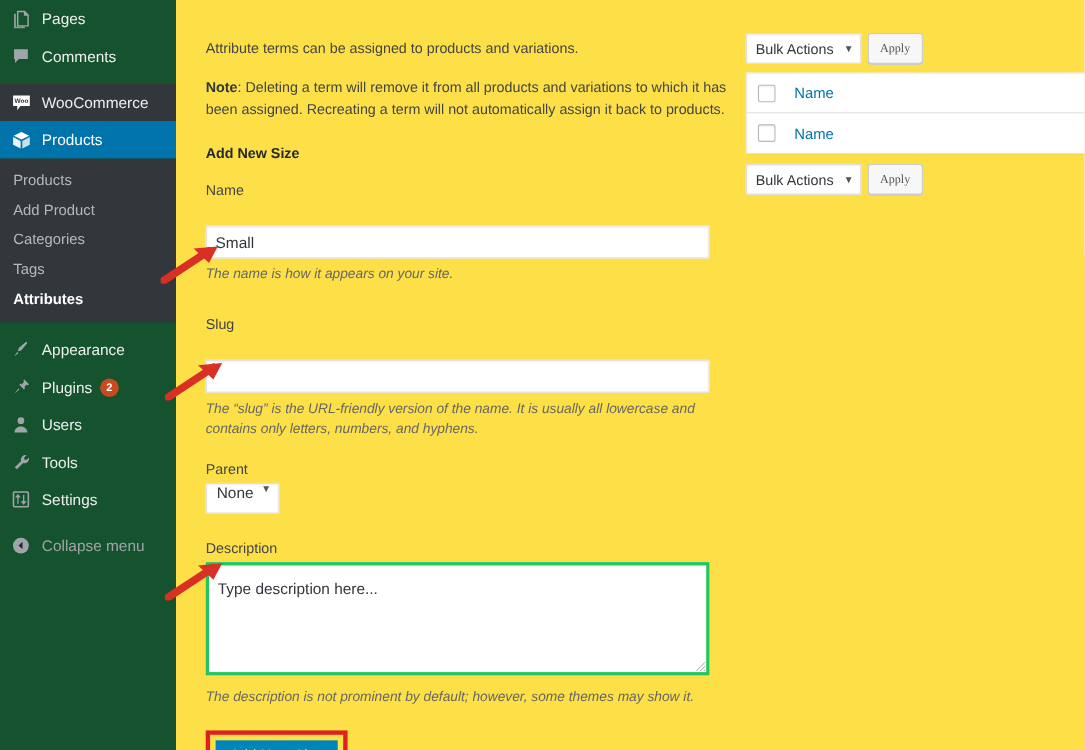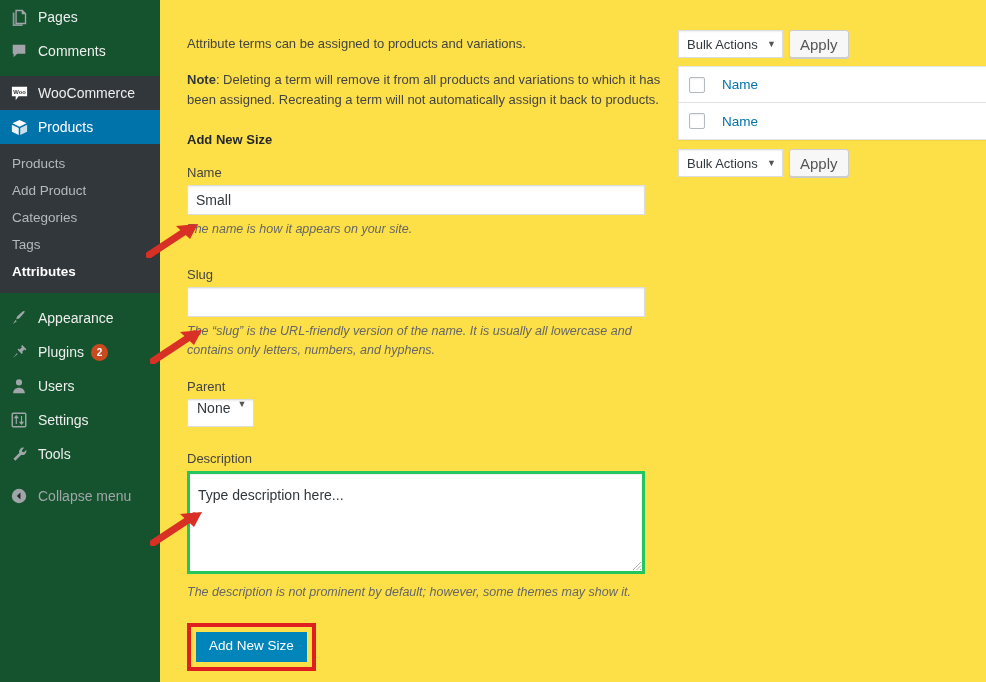--- a/index.html
+++ b/index.html
@@ -130,20 +130,21 @@
     height: 30px;
     padding: 3px 8px;
     font-size: 14px;
     font-family: "Liberation Sans", sans-serif;
     color: #32373c;
     background: #fff;
     border: 1px solid #ddd;
     box-shadow: inset 0 1px 2px rgba(0,0,0,.07);
     border-radius: 0;
     outline: none;
+    margin-top: 20px;
   }
   .help-text {
     margin: 0;
     padding-top: 5px;
     width: 458px;
     font-size: 12.5px;
     font-style: italic;
     color: #666;
     line-height: 1.5;
   }
@@ -226,22 +227,22 @@
     cursor: pointer;
   }
   .bulk-select .caret { font-size: 9px; color: #555; margin-left: 5px; }
   .btn-secondary {
     height: 28px;
     padding: 0 10px;
     background: #f7f7f7;
     border: 1px solid #ccc;
     box-shadow: 0 1px 0 #ccc;
     color: #555;
-    font-size: 15px;
-    font-family: Liberation Sans, sans-serif;
+    font-size: 11px;
+    font-family: Liberation Serif, serif;
     cursor: pointer;
     border-radius: 3px;
   }
   .terms-table {
     margin-top: 8px;
     width: 320px;
     background: #fff;
     border: 1px solid #e5e5e5;
     box-shadow: 0 1px 1px rgba(0,0,0,.04);
   }
@@ -362,34 +363,34 @@
             <circle cx="10" cy="6" r="3.4"></circle>
             <path d="M3.5 18c0-3.6 2.9-6 6.5-6s6.5 2.4 6.5 6h-13z"></path>
           </svg>
         </span>
         <span class="mi-label">Users</span>
       </div>
 
       <div class="menu-item">
         <span class="mi-icon">
           <svg width="18" height="18" viewBox="0 0 20 20" fill="currentColor">
+            <path d="M15.8 3.1a4.6 4.6 0 0 0-5.6 5.8l-6.4 6.4 2.1 2.1 6.4-6.4a4.6 4.6 0 0 0 5.8-5.6l-2.6 2.6-1.9-.4-.4-1.9 2.6-2.6z"></path>
+          </svg>
+        </span>
+        <span class="mi-label">Tools</span>
+      </div>
+
+      <div class="menu-item">
+        <span class="mi-icon">
+          <svg width="18" height="18" viewBox="0 0 20 20" fill="currentColor">
             <rect x="2.5" y="2.5" width="15" height="15" rx="1" fill="none" stroke="currentColor" stroke-width="1.6"></rect>
             <path d="M7 5.5v9M7 5.5l-1.6 2h3.2L7 5.5zM12.8 14.5v-9M12.8 14.5l1.6-2h-3.2l1.6 2z" stroke="currentColor" stroke-width="1.3" fill="currentColor"></path>
           </svg>
         </span>
         <span class="mi-label">Settings</span>
-      </div>
-
-      <div class="menu-item">
-        <span class="mi-icon">
-          <svg width="18" height="18" viewBox="0 0 20 20" fill="currentColor">
-            <path d="M15.8 3.1a4.6 4.6 0 0 0-5.6 5.8l-6.4 6.4 2.1 2.1 6.4-6.4a4.6 4.6 0 0 0 5.8-5.6l-2.6 2.6-1.9-.4-.4-1.9 2.6-2.6z"></path>
-          </svg>
-        </span>
-        <span class="mi-label">Tools</span>
       </div>
 
       <div class="menu-sep"></div>
 
       <div class="menu-item collapse">
         <span class="mi-icon">
           <svg width="18" height="18" viewBox="0 0 20 20" fill="currentColor">
             <circle cx="10" cy="10" r="8"></circle>
             <path d="M11.6 6.2L7.6 10l4 3.8V6.2z" fill="#23282d"></path>
           </svg>

